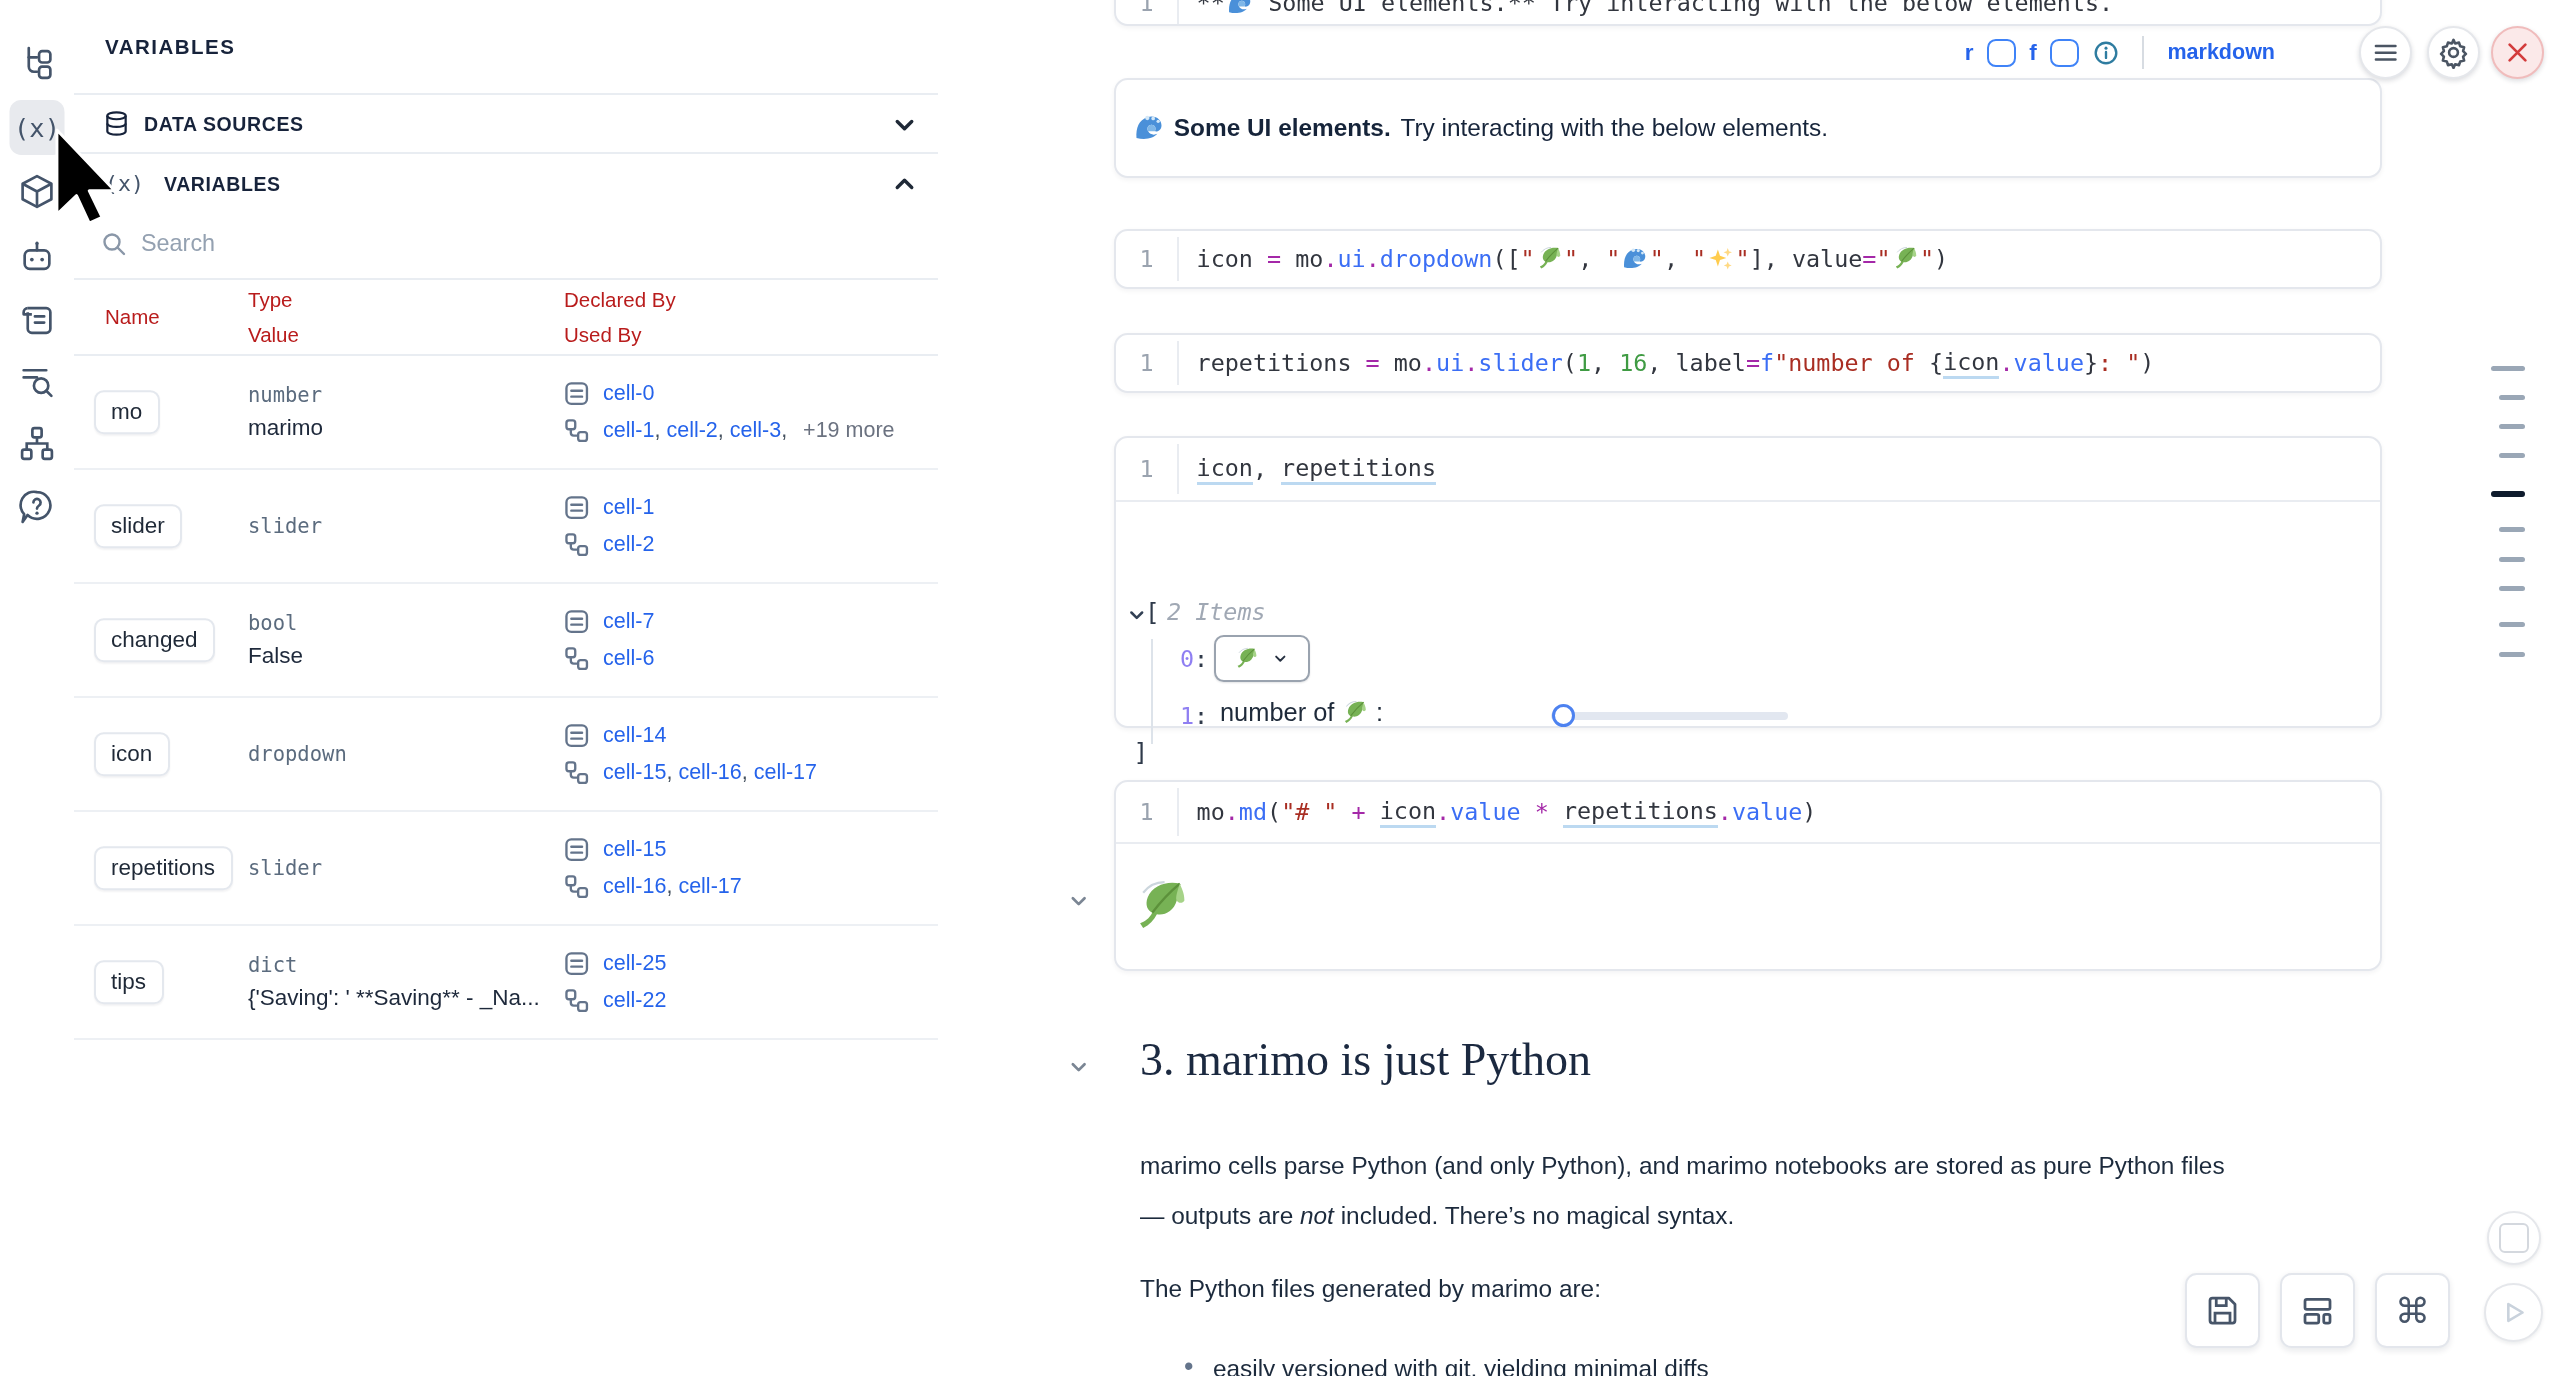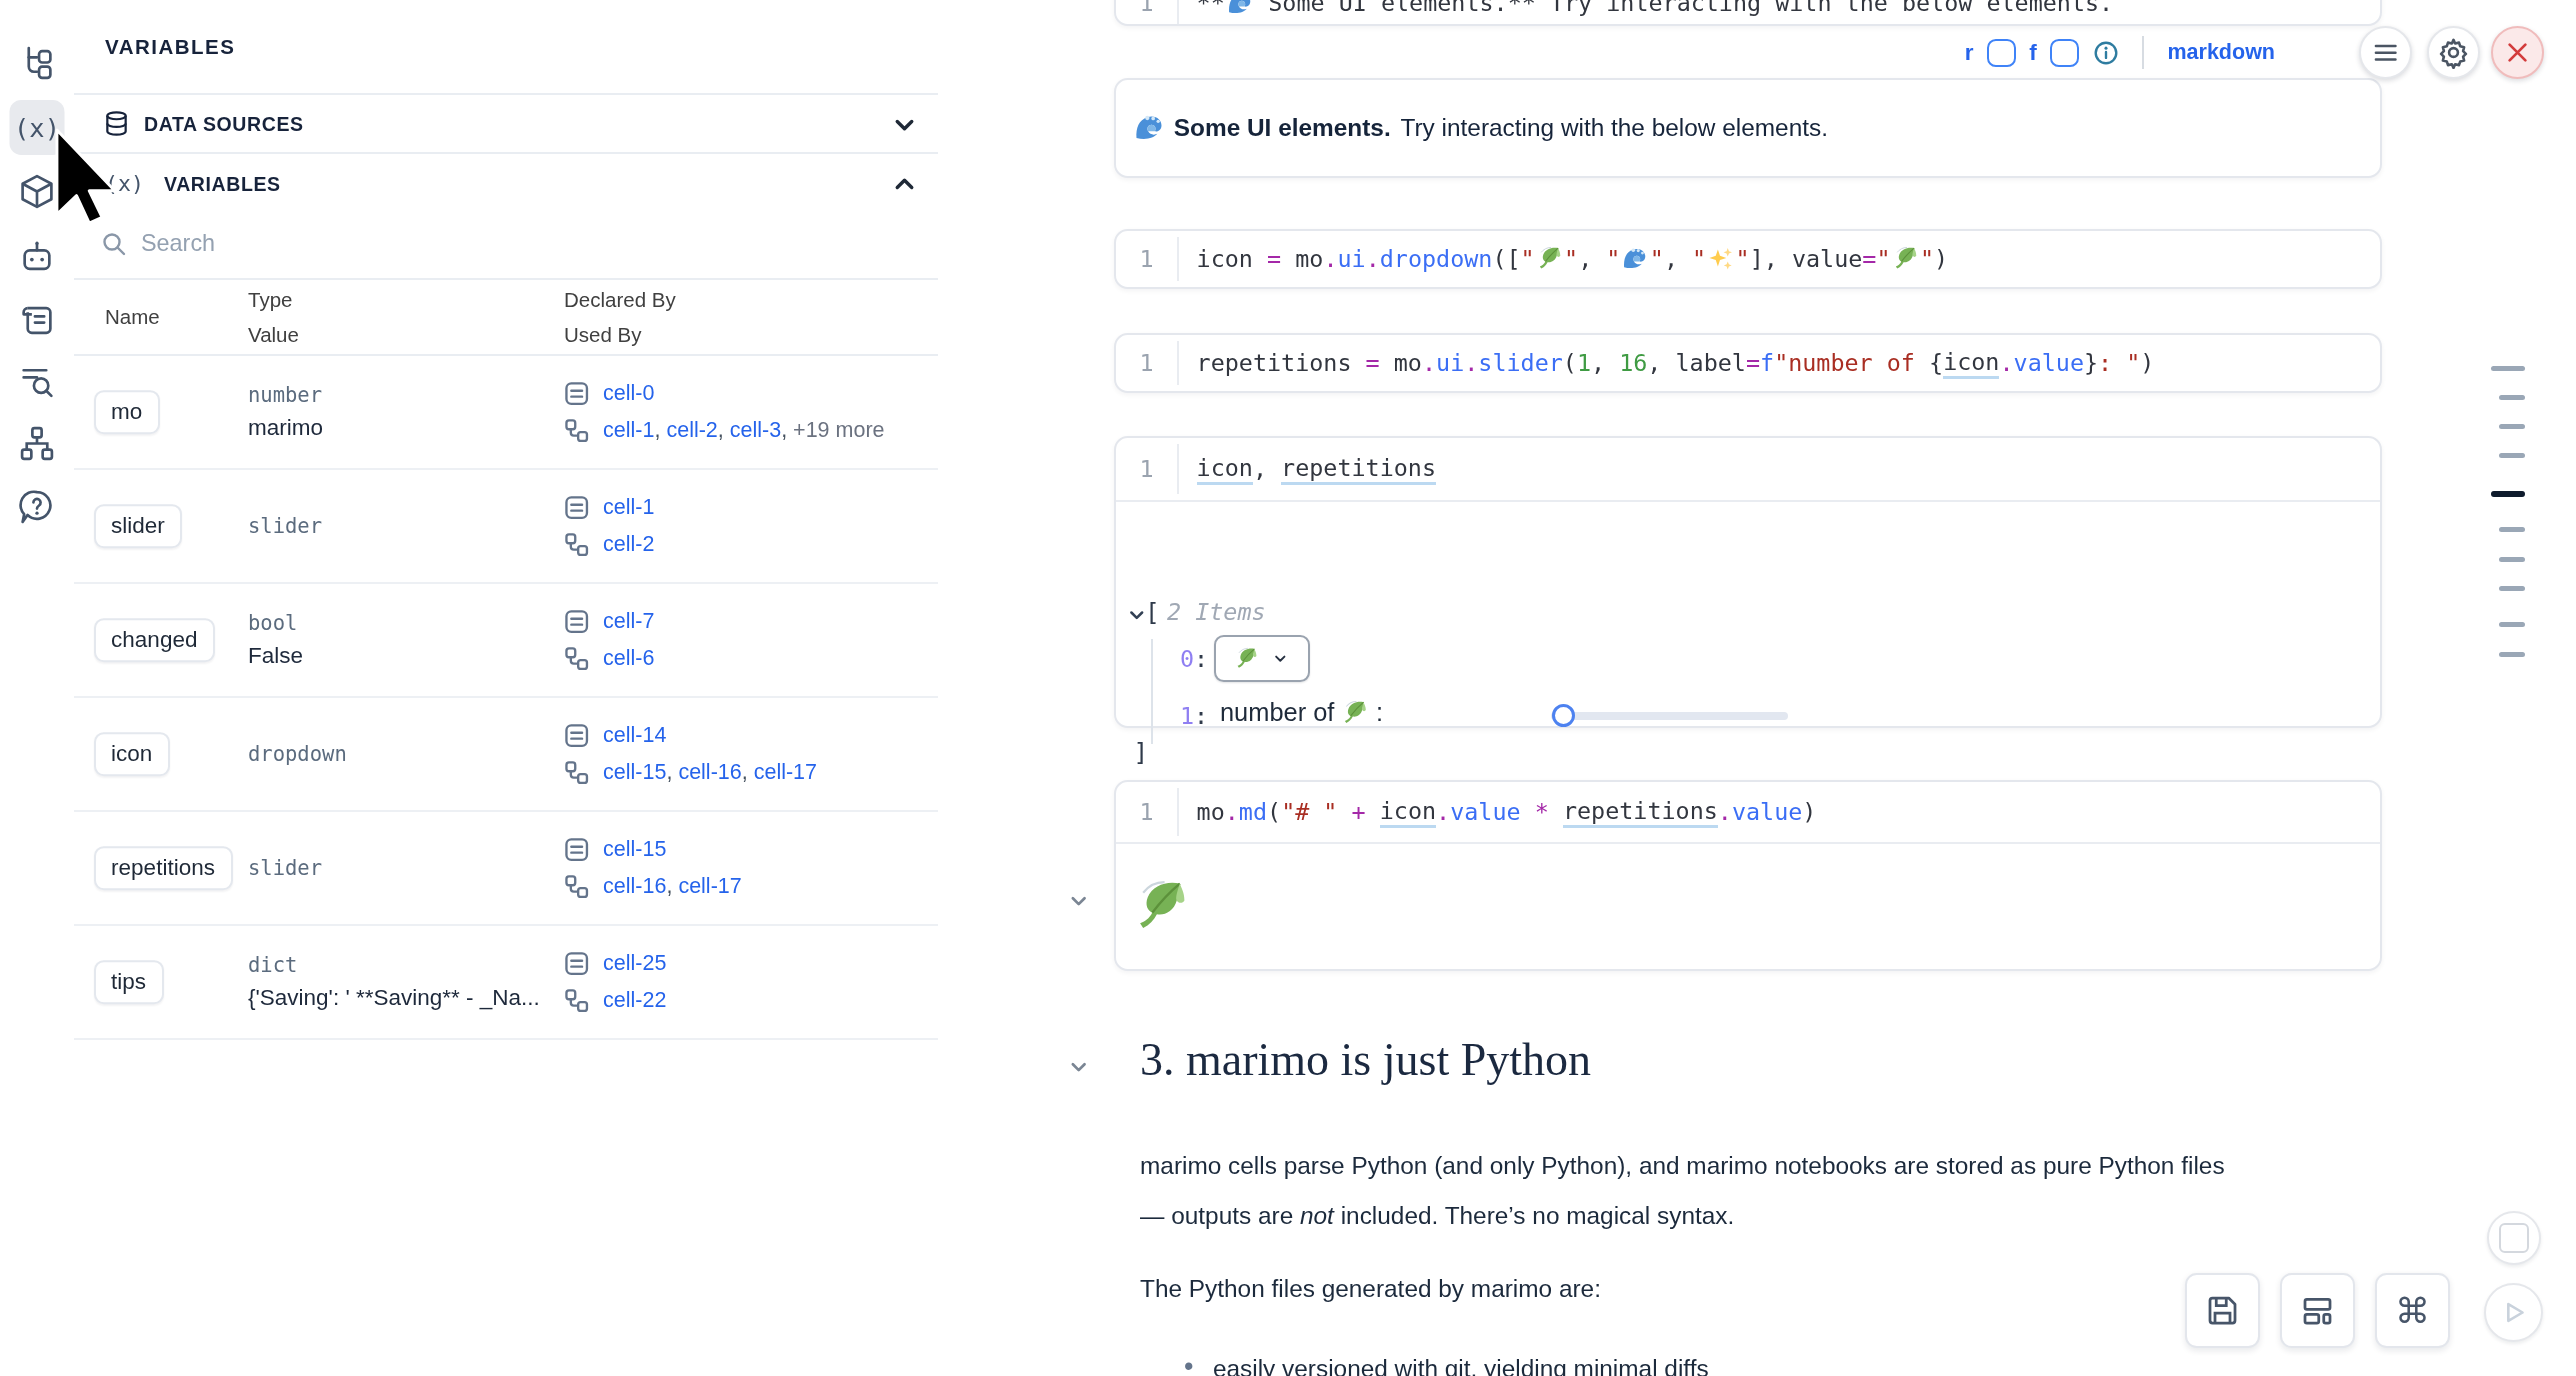--- a/index.html
+++ b/index.html
@@ -18,32 +18,32 @@
   #panel-header{top:0;height:95px;border-bottom:2px solid #e9edf2;}
   .panel-title{position:absolute;left:31px;top:35px;font-size:20.5px;font-weight:700;letter-spacing:1.5px;color:#17233b;}
   .close-x{position:absolute;left:863px;top:35px;width:29px;height:29px;color:#334155;}
   #ds-row{top:95px;height:59px;border-bottom:2px solid #e9edf2;}
   .sec-label{font-size:19.5px;font-weight:700;letter-spacing:0.6px;color:#17233b;}
   .chev{position:absolute;left:816px;width:29px;height:29px;color:#1f2937;}
   #var-sec{top:153px;height:127px;border-bottom:2px solid #e9edf2;}
   .search-wrap{position:absolute;left:27px;top:76px;display:flex;align-items:center;gap:12px;}
   .search-input{border:0;outline:none;font-size:23.4px;color:#334155;width:586px;font-family:"Liberation Sans",sans-serif;}
   .search-input::placeholder{color:#94a1b1;}
-  #tbl-head{top:280px;height:76px;border-bottom:2px solid #e9edf2;color:#404040;font-size:20.5px;}
+  #tbl-head{top:280px;height:76px;border-bottom:2px solid #e9edf2;color:#b91c1c;font-size:20.5px;}
   #var-rows{position:absolute;top:356px;left:0;width:100%;}
   .v-row{position:relative;height:114px;border-bottom:2px solid #edf0f4;box-sizing:border-box;}
   .chip{position:absolute;left:19.5px;top:50%;transform:translateY(-50%);border:2px solid #e4e8ee;border-radius:9.8px;
     padding:6.8px 15.6px;font-size:22.5px;color:#1f2937;background:#fff;box-shadow:0 1px 2px rgba(15,23,42,.05);}
   .col-tv{position:absolute;left:174px;top:0;height:100%;display:flex;flex-direction:column;justify-content:center;gap:7.8px;}
   .tv-type{font-family:"DejaVu Sans Mono",monospace;font-size:20.5px;color:#5b6b7e;}
   .tv-val{font-size:22.5px;color:#1e293b;white-space:nowrap;max-width:293px;overflow:hidden;}
   .col-links{position:absolute;left:490px;top:0;height:100%;display:flex;flex-direction:column;justify-content:center;gap:11.7px;}
   .lnk-line{display:flex;align-items:center;gap:13.7px;font-size:21.5px;color:#44505e;white-space:nowrap;}
   .lnk{color:#2563eb;cursor:pointer;}
-  .lnk-more{color:#6b7280;}
+  .lnk-more{color:#6b7280;margin-left:10px;}
   
   #main{position:absolute;left:938px;top:0;width:1638px;height:1377px;background:#fff;}
   .cellbox{position:absolute;left:176px;width:1268px;background:#fff;border:2px solid #e4e7ed;border-radius:13.7px;
     box-shadow:0 2px 4.9px rgba(15,23,42,.05);box-sizing:border-box;}
   .code-row{display:flex;align-items:center;height:100%;}
   .lineno{width:61px;text-align:center;font-family:"DejaVu Sans Mono",monospace;font-size:23.4px;color:#9aa3af;flex:none;}
   .code-sep{width:2px;align-self:stretch;background:#e9ecf1;flex:none;margin:5.9px 0;}
   .code-line{padding-left:17.6px;font-family:"DejaVu Sans Mono",monospace;font-size:23.4px;white-space:pre;display:flex;align-items:center;}
   .tk-id{color:#32363f;}.tk-op{color:#a428a8;}.tk-fn{color:#3b6ef5;}.tk-str{color:#a92e23;}.tk-num{color:#3f9b43;}
   .tk-u{border-bottom:3.9px solid #bcd9f1;}

